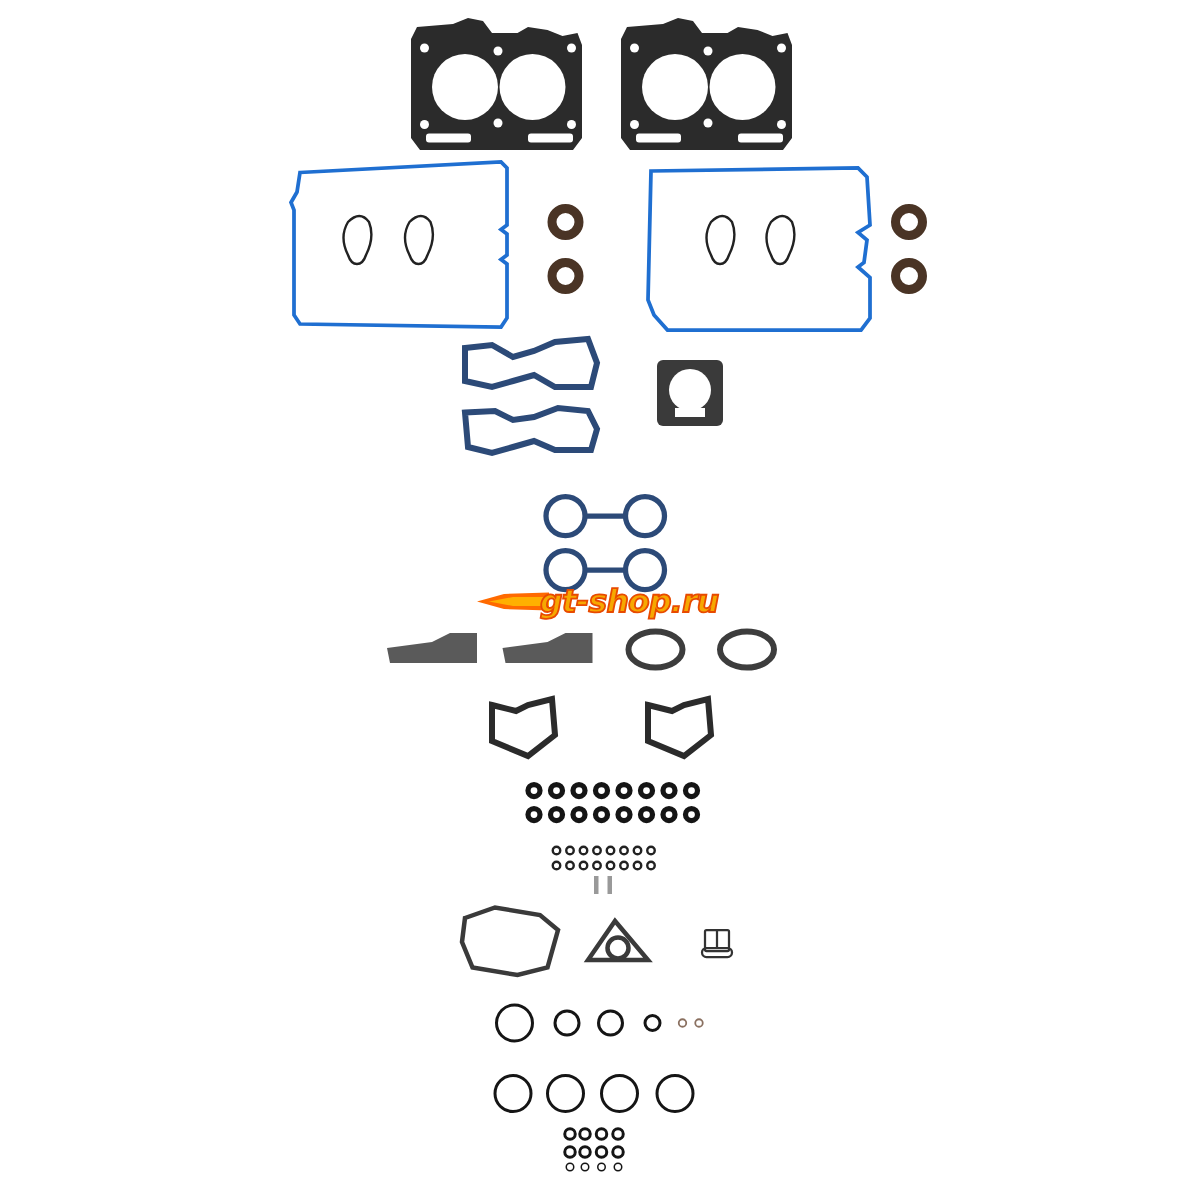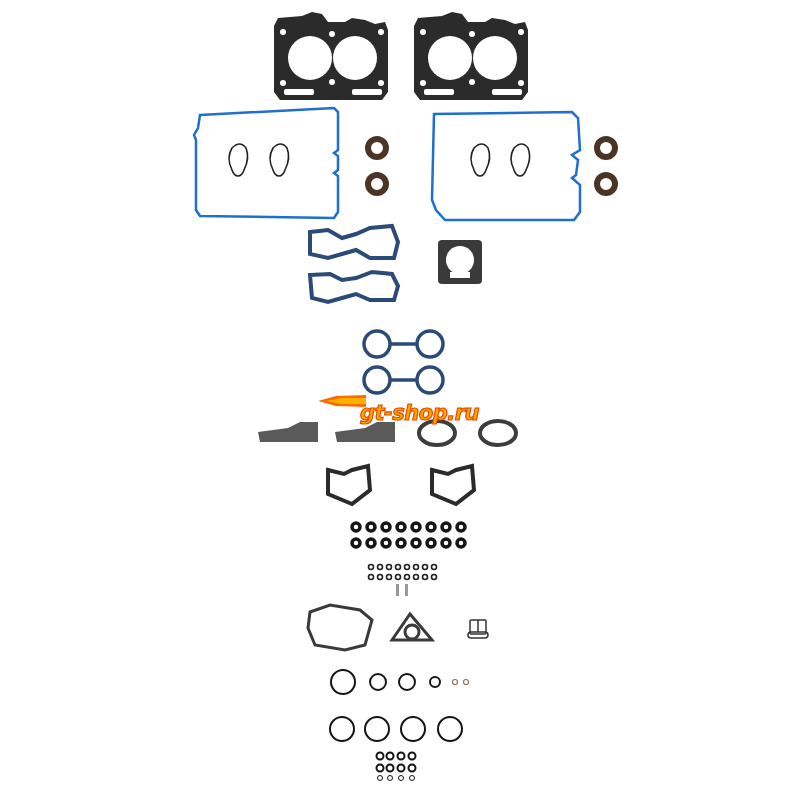--- a/index.html
+++ b/index.html
@@ -1,19 +1,19 @@
 <!DOCTYPE html>
 <html><head>
 <meta charset="utf-8">
 <style>
   html,body{margin:0;padding:0;background:#ffffff;}
   body{width:800px;height:800px;overflow:hidden;position:relative;font-family:"Liberation Sans",sans-serif;}
   #scene{position:absolute;left:0;top:0;width:800px;height:800px;}
   .wm{position:absolute;left:318px;top:388px;width:160px;height:26px;}
-  .wm-text{position:absolute;left:42px;top:0px;font-family:"DejaVu Sans",sans-serif;font-weight:bold;font-style:italic;font-size:21px;color:#f6a800;-webkit-text-stroke:1.2px #e84a00;letter-spacing:-0.5px;line-height:26px;white-space:nowrap;margin-top:12px;}
+  .wm-text{position:absolute;left:42px;top:0px;font-family:"DejaVu Sans",sans-serif;font-weight:bold;font-style:italic;font-size:21px;color:#f6a800;-webkit-text-stroke:1.2px #e84a00;letter-spacing:-0.5px;line-height:26px;white-space:nowrap;}
   .wm-flame{position:absolute;left:0;top:6px;width:48px;height:14px;}
 </style>
 </head>
 <body>
 
 <svg id="scene" viewBox="0 0 800 800" xmlns="http://www.w3.org/2000/svg">
   <rect x="0" y="0" width="800" height="800" fill="#ffffff"></rect>
 
   <g>
     <path d="M278,18 L302,16 L312,12 L322,14 L328,22 L345,22 L352,18 L365,20 L375,24 L385,22 L388,30 L388,92 L382,100 L280,100 L274,92 L274,26 Z" fill="#2b2b2b"></path>

